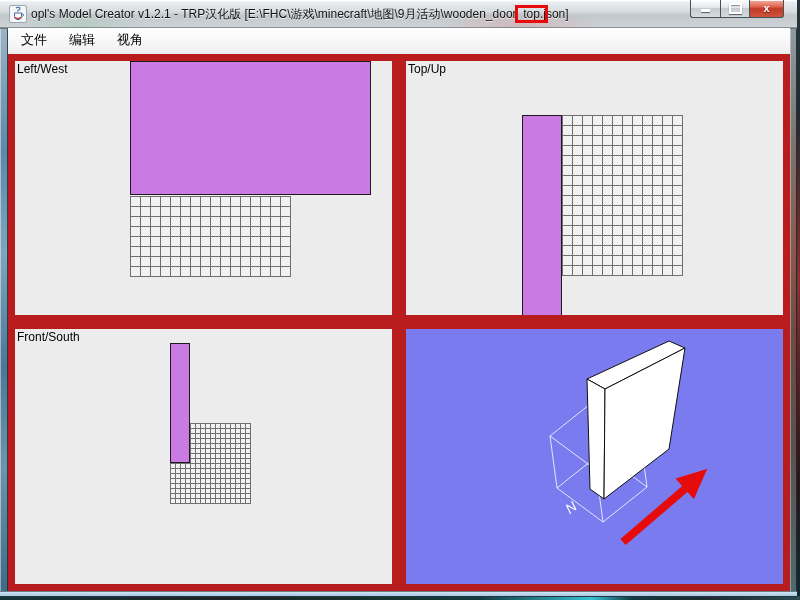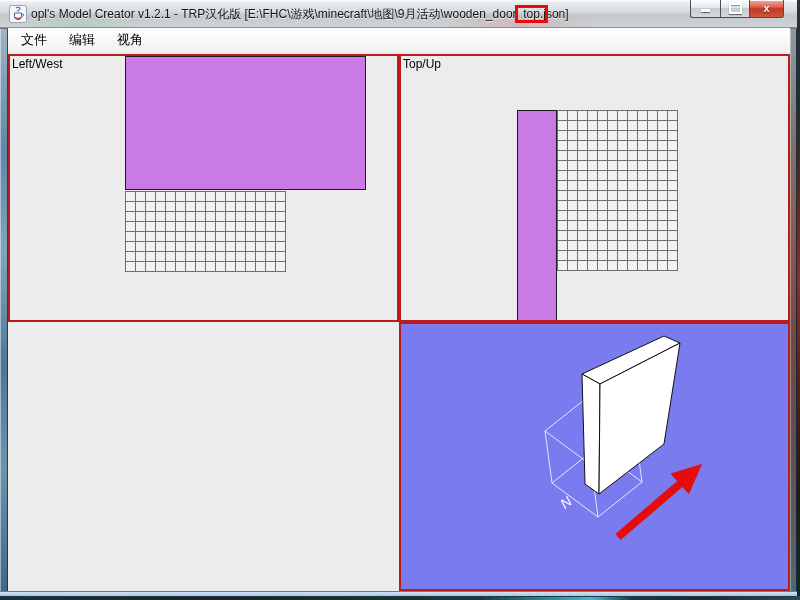--- a/index.html
+++ b/index.html
@@ -55,21 +55,21 @@
   .glyph-close{color:#fff;font-size:11px;font-weight:bold;line-height:1;text-shadow:0 1px 1px rgba(0,0,0,.6);}
 
   
   .menubar{position:absolute;left:8px;top:28px;width:782px;height:24px;
     background:linear-gradient(180deg,#ffffff,#f1f1f1);
     border-bottom:1px solid #9aa0a4;display:flex;align-items:center;}
   .menu-item{font-size:13px;color:#000;padding:2px 9px;margin-left:4px;cursor:default;}
 
   
   .client{position:absolute;left:8px;top:52px;width:782px;height:539px;background:#ececec;}
-  .view{position:absolute;background:#ececec;border:2px solid #b91c1c;overflow:hidden;box-sizing:border-box;}
+  .view{position:absolute;background:#ececec;border:7px solid #b91c1c;overflow:hidden;box-sizing:border-box;}
   .view-lw{left:0;top:2px;width:391px;height:268px;}
   .view-tu{left:391px;top:2px;width:391px;height:268px;padding-left:8px;}
   .view-fs{left:0;top:270px;width:391px;height:269px;}
   .view-3d{left:391px;top:270px;width:391px;height:269px;background:#7b7bf0;}
   .view-label{position:absolute;left:2px;top:1px;font-size:12px;color:#000;z-index:5;}
 
   .grid{position:absolute;
     background-image:
       repeating-linear-gradient(to right,#6f6f6f 0 1px,transparent 1px var(--cell)),
       repeating-linear-gradient(to bottom,#6f6f6f 0 1px,transparent 1px var(--cell)),
@@ -137,20 +137,25 @@
         <div class="grid lw-grid"></div>
         <div class="elem lw-elem"></div>
       </div>
 
       <div class="view view-tu">
         <div class="view-label">Top/Up</div>
         <div class="grid tu-grid"></div>
         <div class="elem tu-elem"></div>
       </div>
 
+      <div class="view view-fs">
+        <div class="view-label">Front/South</div>
+        <div class="grid fs-grid"></div>
+        <div class="elem fs-elem"></div>
+      </div>
 
       <div class="view view-3d">
         <svg class="persp-svg" width="389" height="267" viewBox="0 0 389 267">
 
           <g fill="none" stroke="rgba(255,255,255,0.8)" stroke-width="1">
             <path d="M144 107 L188 72 L234 106 L190 141 Z"></path>
             <path d="M151 159 L195 124 L241 158 L197 193 Z"></path>
             <path d="M144 107 L151 159"></path>
             <path d="M188 72 L195 124"></path>
             <path d="M234 106 L241 158"></path>

